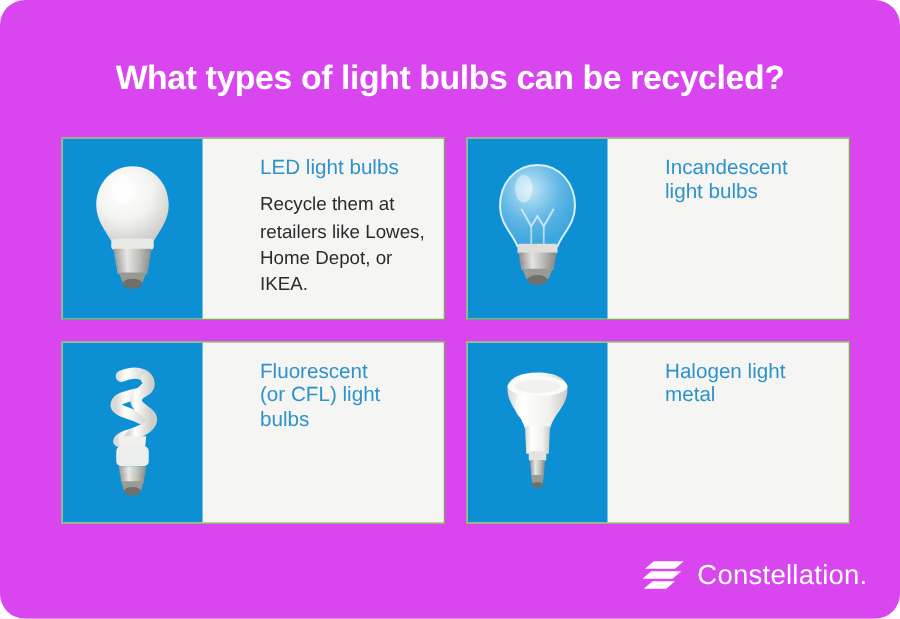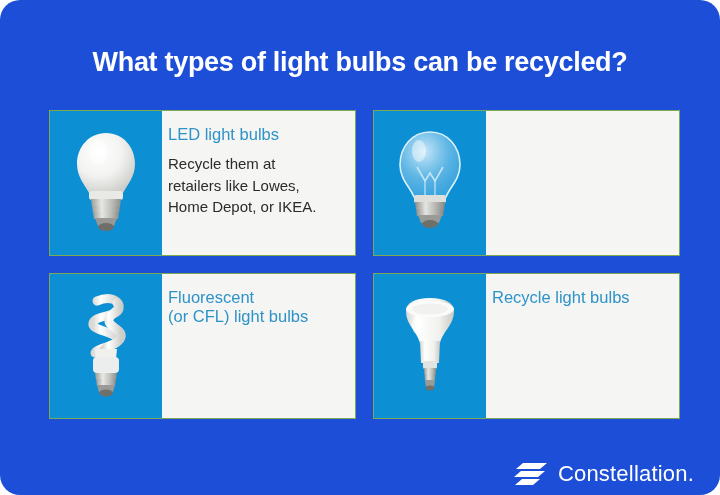--- a/index.html
+++ b/index.html
@@ -9,21 +9,21 @@
     height: 495px;
     background: #ffffff;
     font-family: "Liberation Sans", sans-serif;
     overflow: hidden;
   }
 
   .infographic {
     position: relative;
     width: 720px;
     height: 495px;
-    background: #1d4ed8;
+    background: #d946ef;
     border-radius: 20px;
     overflow: hidden;
   }
 
   .headline {
     position: absolute;
     top: 48px;
     left: 0;
     width: 100%;
     text-align: center;
@@ -61,20 +61,21 @@
     align-items: center;
     justify-content: center;
   }
 
   .card-body {
     flex: 1 1 auto;
     padding: 14px 12px 10px 6px;
     display: flex;
     flex-direction: column;
     justify-content: flex-start;
+    margin-left: 40px;
   }
 
   .card-title {
     color: #2e93c9;
     font-size: 16.5px;
     font-weight: normal;
     line-height: 1.18;
     margin-bottom: 9px;
     white-space: pre-line;
   }
@@ -87,21 +88,21 @@
     white-space: pre-line;
   }
 
   
   .bulb-svg { display: block; }
 
   
   .logo {
     position: absolute;
     right: 26px;
-    bottom: 8px;
+    bottom: 22px;
     display: flex;
     align-items: flex-end;
     gap: 10px;
   }
   .logo-mark { display: block; }
   .logo-text {
     color: #ffffff;
     font-size: 22px;
     font-weight: normal;
     letter-spacing: 0.2px;
@@ -171,20 +172,22 @@
           <path d="M30 54 L30 68 M40 54 L40 68" stroke="#cfeaf8" stroke-width="1.4" opacity="0.8"></path>
           <rect x="19" y="68" width="32" height="8" rx="2" fill="#dedfda"></rect>
           <path d="M20 75 L50 75 L49 83 L21 83 Z" fill="url(#incbase)"></path>
           <path d="M21 82 L49 82 L48 89 L22 89 Z" fill="url(#incbase)"></path>
           <path d="M23 88 L47 88 L44 96 L26 96 Z" fill="#9a9b96"></path>
           <ellipse cx="35" cy="97" rx="8" ry="4" fill="#6f706c"></ellipse>
           <ellipse cx="24" cy="24" rx="7" ry="11" fill="#ffffff" opacity="0.45"></ellipse>
         </svg>
       </div>
       <div class="card-body">
+        <div class="card-title">Incandescent
+light bulbs</div>
       </div>
     </div>
 
     <div class="card">
       <div class="card-image">
         <svg class="bulb-svg" width="70" height="118" viewBox="0 0 70 118">
           <defs>
             <linearGradient id="cflt" x1="0" y1="0" x2="1" y2="0">
               <stop offset="0%" stop-color="#d9dad6"></stop>
               <stop offset="30%" stop-color="#ffffff"></stop>
@@ -238,21 +241,21 @@
           <path d="M25 54 L45 54 L44 76 L26 76 Z" fill="url(#halg)"></path>
           <rect x="28" y="74" width="14" height="8" rx="2" fill="#e3e4e0"></rect>
           <path d="M29 81 L41 81 L40.5 88 L29.5 88 Z" fill="url(#halbase)"></path>
           <path d="M29.5 87 L40.5 87 L40 94 L30 94 Z" fill="url(#halbase)"></path>
           <path d="M30 93 L40 93 L39 100 L31 100 Z" fill="#9a9b96"></path>
           <ellipse cx="35" cy="101" rx="4.5" ry="2.5" fill="#6f706c"></ellipse>
           <ellipse cx="22" cy="38" rx="5" ry="9" fill="#ffffff" opacity="0.5"></ellipse>
         </svg>
       </div>
       <div class="card-body">
-        <div class="card-title">Recycle light bulbs</div>
+        <div class="card-title">Halogen light metal</div>
       </div>
     </div>
 
   </div>
 
   <div class="logo">
     <svg class="logo-mark" width="34" height="26" viewBox="0 0 34 26">
       <path d="M9 2 L33 2 L26 8 L2 8 Z" fill="#ffffff"></path>
       <path d="M7 10 L31 10 L24 16 L0 16 Z" fill="#ffffff"></path>
       <path d="M8 18 L26 18 L19 24 L1 24 Z" fill="#ffffff"></path>

